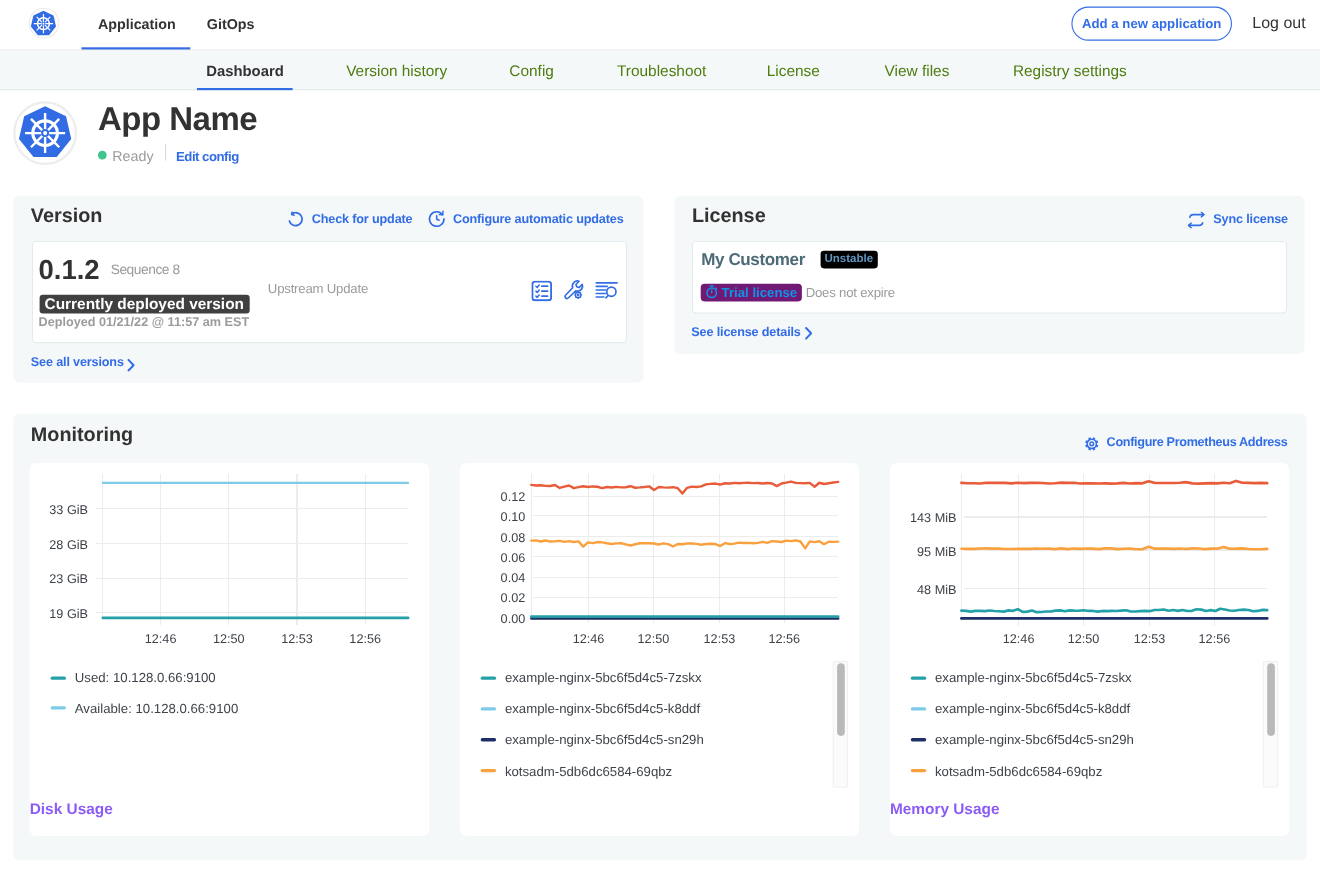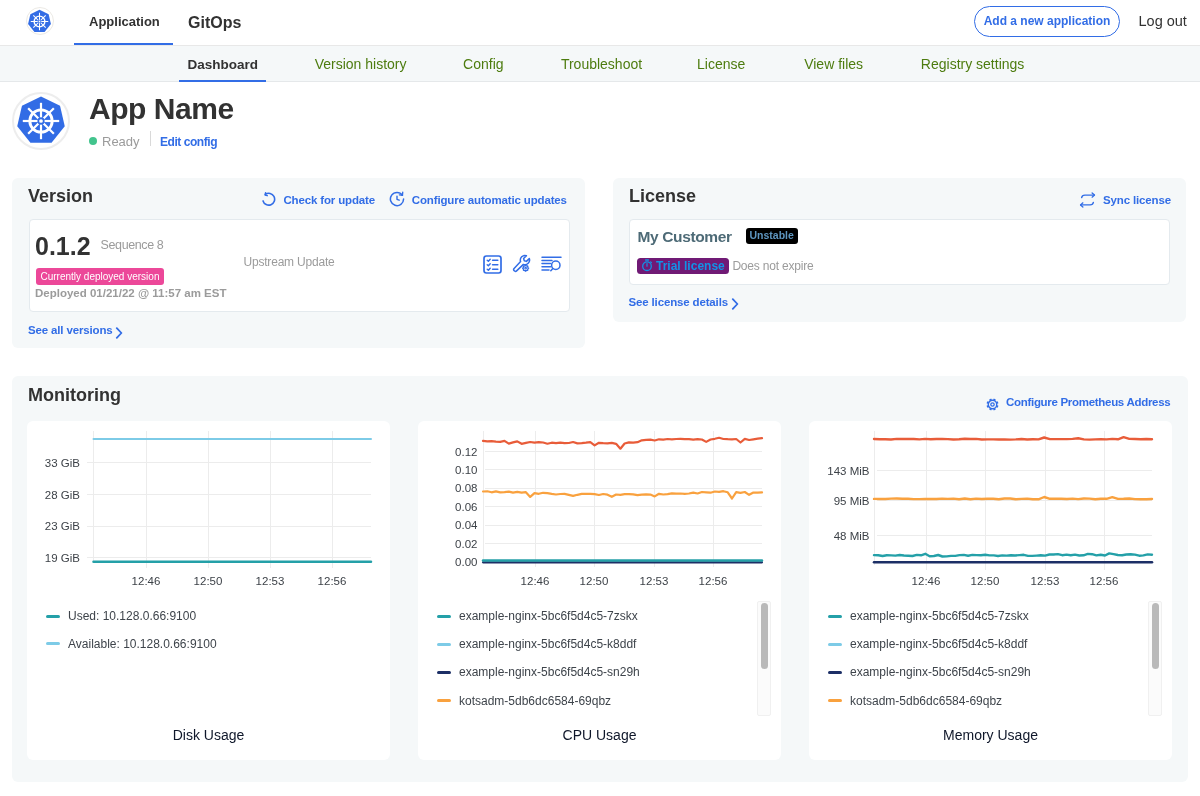--- a/index.html
+++ b/index.html
@@ -1,20 +1,20 @@
 <!DOCTYPE html>
 <html><head><meta charset="utf-8"><style>
 * { margin:0; padding:0; box-sizing:border-box; }
 body { width:1200px; height:796px; position:relative; background:#fff;
   font-family:"Liberation Sans", sans-serif; overflow:hidden; }
 .abs { position:absolute; }
 .card { position:absolute; background:#f5f8f9; border-radius:6px; }
 .inner { position:absolute; background:#fff; border:1px solid #e4eaee; border-radius:4px; }
 .chartcard { position:absolute; width:363px; height:339px; background:#fff; border-radius:6px; top:421px; }
-.ctitle { position:absolute; width:100%; text-align:center; top:307px; font-size:14px; font-weight:normal; color:#0f172a; line-height:1; }
+.ctitle { position:absolute; width:100%; text-align:left; top:307px; font-size:14px; font-weight:bold; color:#8b5cf6; line-height:1; }
 .blink { position:absolute; font-size:11.5px; font-weight:bold; color:#326de6; letter-spacing:-0.15px; line-height:1; }
 .title { position:absolute; font-size:18px; font-weight:bold; color:#323232; line-height:1; }
 .tab { position:absolute; top:57.1px; transform:translateX(-50%); font-size:14px; color:#4d7c0f; line-height:1; }
 </style></head>
 <body>
 
 <div class="abs" style="left:0;top:0;width:1200px;height:46px;background:#fff;border-bottom:1px solid #e8e8e8"></div>
 <div class="abs" style="left:25.6px;top:6.9px;width:28.5px;height:28.5px;border-radius:50%;background:#fff;border:1.5px solid #eceae5;display:flex;align-items:center;justify-content:center">
     <svg width="25" height="25" viewBox="0 0 100 100">
 <polygon points="50,3 86.6,20.6 95.7,60.2 70.3,92 29.7,92 4.3,60.2 13.4,20.6" fill="#326ce5"></polygon>
@@ -28,21 +28,21 @@
 <line x1="50" y1="50" x2="25.3" y2="74.7"></line>
 <line x1="50" y1="50" x2="15" y2="50"></line>
 <line x1="50" y1="50" x2="25.3" y2="25.3"></line>
 </g>
 <circle cx="50" cy="50" r="7" fill="#326ce5"></circle>
       <circle cx="50" cy="50" r="3.6" fill="#fff"></circle>
 </svg>
   </div>
 <div class="abs" style="left:89px;top:14.5px;font-size:13px;font-weight:bold;color:#323232;line-height:1">Application</div>
 <div class="abs" style="left:74px;top:42.5px;width:99px;height:2.5px;background:#326de6"></div>
-<div class="abs" style="left:188px;top:14.5px;font-size:16px;font-weight:bold;color:#323232;line-height:1">GitOps</div>
+<div class="abs" style="left:188px;top:14.5px;font-size:13px;font-weight:bold;color:#323232;line-height:1">GitOps</div>
 <div class="abs" style="left:974px;top:6px;width:146px;height:30.5px;border:1.5px solid #326de6;border-radius:15.5px;color:#326de6;font-size:12px;font-weight:bold;text-align:center;line-height:28px">Add a new application</div>
 <div class="abs" style="left:1138.5px;top:14px;font-size:14.5px;color:#323232;line-height:1">Log out</div>
 
 <div class="abs" style="left:0;top:46px;width:1200px;height:36px;background:#f5f8f9;border-bottom:1px solid #e5e8ea"></div>
 <div class="abs" style="left:222.7px;top:57.6px;transform:translateX(-50%);font-size:13.5px;font-weight:bold;color:#323232;line-height:1">Dashboard</div>
 <div class="abs" style="left:178.5px;top:79.5px;width:87px;height:2.5px;background:#326de6"></div>
 <div class="tab" style="left:360.6px">Version history</div>
 <div class="tab" style="left:483.3px">Config</div>
 <div class="tab" style="left:601.5px">Troubleshoot</div>
 <div class="tab" style="left:721.2px">License</div>
@@ -82,21 +82,21 @@
 <div class="blink" style="left:283.4px;top:195px">Check for update</div>
 <div class="abs" style="left:389px;top:191px"><svg width="16" height="16" viewBox="0 0 17 17" fill="none">
 <path d="M14.2 4.5 A7 7 0 1 0 15.5 8.5" stroke="#326de6" stroke-width="1.6" stroke-linecap="round"></path>
 <path d="M14.6 1.2 L14.3 4.6 L11 4.2" stroke="#326de6" stroke-width="1.4" fill="none" stroke-linecap="round" stroke-linejoin="round"></path>
 <path d="M8.5 5.5 L8.5 8.8 L10.8 9.8" stroke="#326de6" stroke-width="1.5" stroke-linecap="round" stroke-linejoin="round"></path>
 </svg></div>
 <div class="blink" style="left:411.8px;top:195px">Configure automatic updates</div>
 <div class="inner" style="left:28.5px;top:219px;width:541px;height:93px"></div>
 <div class="abs" style="left:35px;top:233.8px;font-size:25px;font-weight:bold;color:#323232;line-height:1">0.1.2</div>
 <div class="abs" style="left:100.6px;top:238.6px;font-size:12.5px;color:#9b9b9b;letter-spacing:-0.4px;line-height:1">Sequence 8</div>
-<div class="abs" style="left:35.5px;top:267.5px;height:17px;background:#ec4899;border-radius:3px;color:#fff;font-size:10px;font-weight:normal;line-height:17px;padding:0 5px">Currently deployed version</div>
+<div class="abs" style="left:35.5px;top:267.5px;height:17px;background:#404040;border-radius:3px;color:#fff;font-size:14px;font-weight:bold;line-height:17px;padding:0 5px">Currently deployed version</div>
 <div class="abs" style="left:35px;top:288.3px;font-size:11.5px;font-weight:bold;color:#9b9b9b;line-height:1">Deployed 01/21/22 @ 11:57 am EST</div>
 <div class="abs" style="left:243.5px;top:256.1px;font-size:12px;font-weight:normal;color:#9b9b9b;letter-spacing:-0.2px;line-height:1">Upstream Update</div>
 <div class="abs" style="left:483px;top:255px"><svg width="19" height="19" viewBox="0 0 19 19" fill="none">
 <rect x="1" y="1" width="17" height="17" rx="2.4" stroke="#326de6" stroke-width="1.7"></rect>
 <path d="M4.2 5.2 L5.4 6.3 L7.2 4.2" stroke="#326de6" stroke-width="1.4" stroke-linecap="round" stroke-linejoin="round"></path>
 <path d="M4.2 9.7 L5.4 10.8 L7.2 8.7" stroke="#326de6" stroke-width="1.4" stroke-linecap="round" stroke-linejoin="round"></path>
 <path d="M4.2 14.2 L5.4 15.3 L7.2 13.2" stroke="#326de6" stroke-width="1.4" stroke-linecap="round" stroke-linejoin="round"></path>
 <line x1="9.6" y1="5.2" x2="14.8" y2="5.2" stroke="#326de6" stroke-width="1.6" stroke-linecap="round"></line>
 <line x1="9.6" y1="9.7" x2="14.8" y2="9.7" stroke="#326de6" stroke-width="1.6" stroke-linecap="round"></line>
 <line x1="9.6" y1="14.2" x2="14.8" y2="14.2" stroke="#326de6" stroke-width="1.6" stroke-linecap="round"></line>
@@ -248,21 +248,20 @@
 <div style="position:absolute;left:18.5px;top:193.5px;width:14.5px;height:3px;border-radius:2px;background:#24a0a8"></div>
     <div style="position:absolute;left:41px;top:189.1px;font-size:12px;color:#3e444b;line-height:1">example-nginx-5bc6f5d4c5-7zskx</div>
     <div style="position:absolute;left:18.5px;top:221.5px;width:14.5px;height:3px;border-radius:2px;background:#7dcbe7"></div>
     <div style="position:absolute;left:41px;top:217.1px;font-size:12px;color:#3e444b;line-height:1">example-nginx-5bc6f5d4c5-k8ddf</div>
     <div style="position:absolute;left:18.5px;top:249.5px;width:14.5px;height:3px;border-radius:2px;background:#1c2f66"></div>
     <div style="position:absolute;left:41px;top:245.1px;font-size:12px;color:#3e444b;line-height:1">example-nginx-5bc6f5d4c5-sn29h</div>
     <div style="position:absolute;left:18.5px;top:278.0px;width:14.5px;height:3px;border-radius:2px;background:#f9a13e"></div>
     <div style="position:absolute;left:41px;top:273.6px;font-size:12px;color:#3e444b;line-height:1">kotsadm-5db6dc6584-69qbz</div>
 <div style="position:absolute;left:339px;top:180px;width:14px;height:115px;background:#fbfbfb;border:1px solid #f0f0f0;border-radius:2px"></div>
     <div style="position:absolute;left:342.5px;top:182px;width:7px;height:66px;background:#b9b9b9;border-radius:4px"></div>
-<div class="ctitle">CPU Usage</div>
 </div>
 
 <div class="chartcard" style="left:809px">
 <svg width="363" height="172" style="position:absolute;left:0;top:0">
       <g shape-rendering="crispEdges">
         <line x1="65.0" y1="10" x2="65.0" y2="143.5" stroke="#ececec" stroke-width="1"></line>
         <line x1="117.0" y1="10" x2="117.0" y2="143.5" stroke="#ececec" stroke-width="1"></line>
         <line x1="117.0" y1="143.5" x2="117.0" y2="148.5" stroke="#ececec" stroke-width="1"></line>
         <line x1="176.0" y1="10" x2="176.0" y2="143.5" stroke="#ececec" stroke-width="1"></line>
         <line x1="176.0" y1="143.5" x2="176.0" y2="148.5" stroke="#ececec" stroke-width="1"></line>

